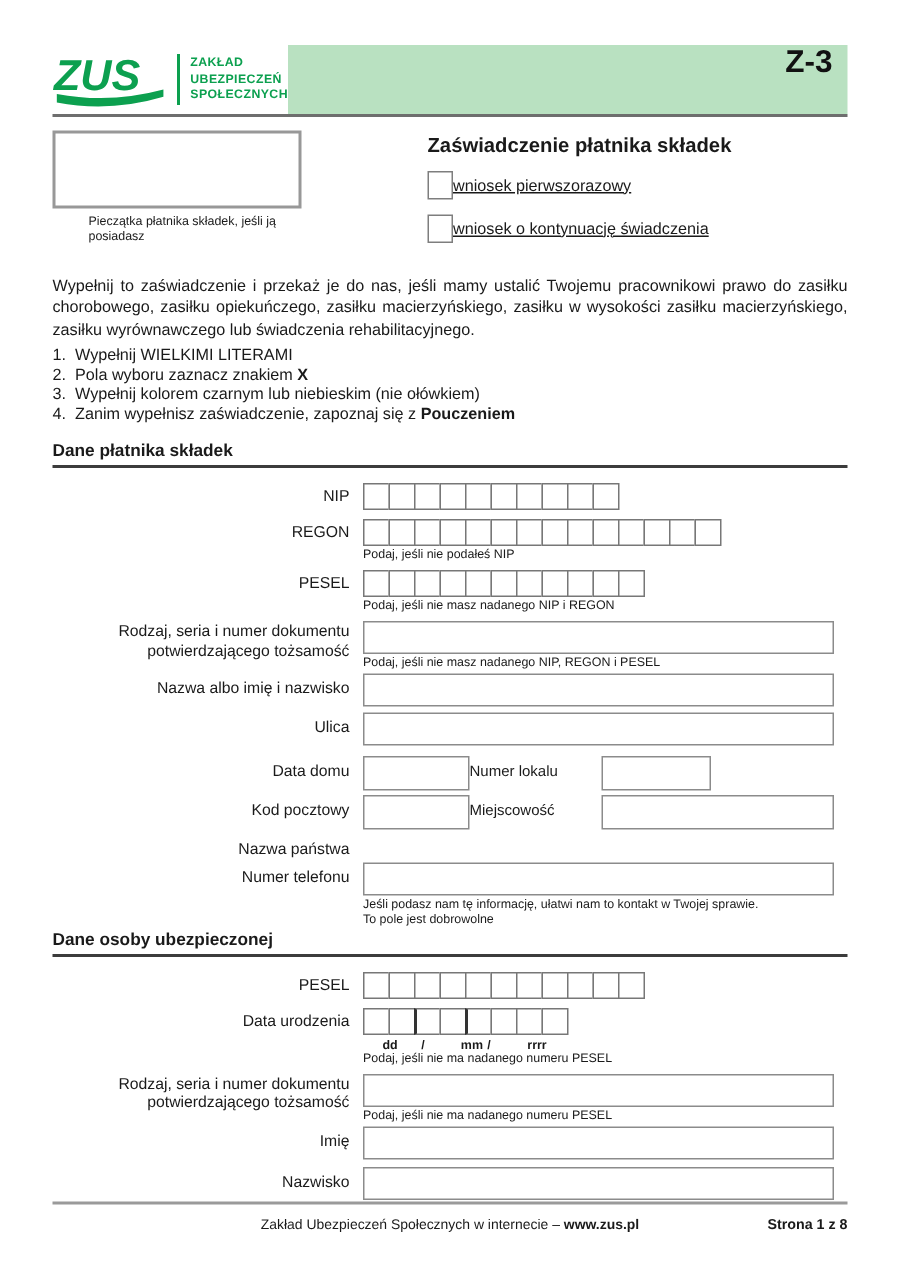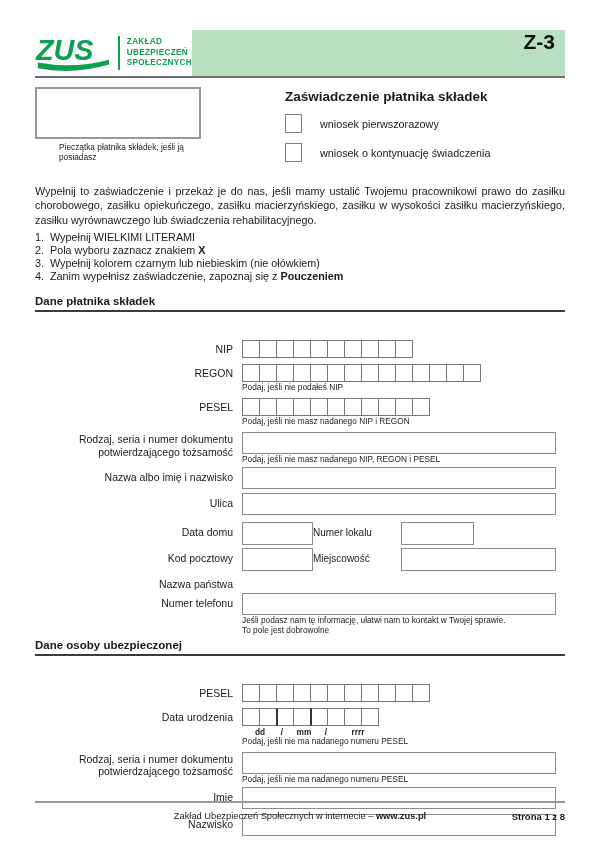--- a/index.html
+++ b/index.html
@@ -16,21 +16,21 @@
 
   
   .stamp-row { display:flex; margin-top:9px; }
   .stamp-col { width:166px; flex:none; }
   .stamp-box { width:166px; height:52px; border:2px solid #989898; background:#fff; }
   .stamp-caption { font-size:8.3px; margin-top:3px; color:#1a1a1a;margin-left:24px; }
   .title-col { margin-left:84px; padding-top:2px; }
   .form-title { font-size:13.5px; font-weight:bold; margin-bottom:10px; }
   .cb-row { display:flex; align-items:center; margin-bottom:10px; }
   .checkbox { width:17px; height:19px; border:1.5px solid #7e7e7e; background:#fff; flex:none; }
-  .cb-label { font-size:10.8px; margin-left:18px; }
+  .cb-label { font-size:10.8px; margin-left:0;text-decoration:underline; }
 
   
   .sec-heading { font-size:11.5px; font-weight:bold; padding-bottom:3px; border-bottom:2px solid #3c3c3c; }
 
   
   .instr-heading { margin-top:11px; }
   .instr-par { margin-top:12px; font-size:10.8px; line-height:14.4px; text-align:justify; }
   .instr-list { margin-top:4px; }
   .li { font-size:10.8px; line-height:13px; }
   .li .num { display:inline-block; width:15px; }
@@ -52,27 +52,27 @@
   .tbox.small { width:71px; height:23px; flex:none; }
   .hpair { display:flex; align-items:flex-start; }
   .mid-label { width:88px; flex:none; text-align:left; padding-right:9px; font-size:10px; padding-top:5px; }
   .tbox.city { flex:1; margin-right:9px; height:23px; }
   .tbox.flat { width:73px; }
 
   .date-sub { display:flex; margin-top:1px; font-size:8.3px; font-weight:bold; }
   .date-sub span { text-align:center; }
   .date-sub span:nth-child(1){ width:36px; }
   .date-sub span:nth-child(2){ width:8px; }
-  .date-sub span:nth-child(3){ width:36px; }
+  .date-sub span:nth-child(3){ width:36px;text-align:right; }
   .date-sub span:nth-child(4){ width:8px; }
   .date-sub span:nth-child(5){ width:56px; }
 
   
   .mt2{margin-top:2px}.mt3{margin-top:3px}.mt4{margin-top:4px}.mt5{margin-top:5px}
-  .mt6{margin-top:6px}.mt7{margin-top:7px}.mt10{margin-top:28px}.mt12{margin-top:12px}
+  .mt6{margin-top:6px}.mt7{margin-top:7px}.mt10{margin-top:10px}.mt12{margin-top:12px}
 
   
   .footer { position:absolute; left:35px; right:35px; top:801px; border-top:2px solid #9a9a9a; padding-top:8px; }
   .footer-center { position:absolute; left:0; right:0; top:8px; text-align:center; font-size:9.3px; }
   .footer-page { position:absolute; right:0; top:8px; font-size:9.5px; font-weight:bold; }
 </style>
 </head>
 <body>
 
 <div class="page">

